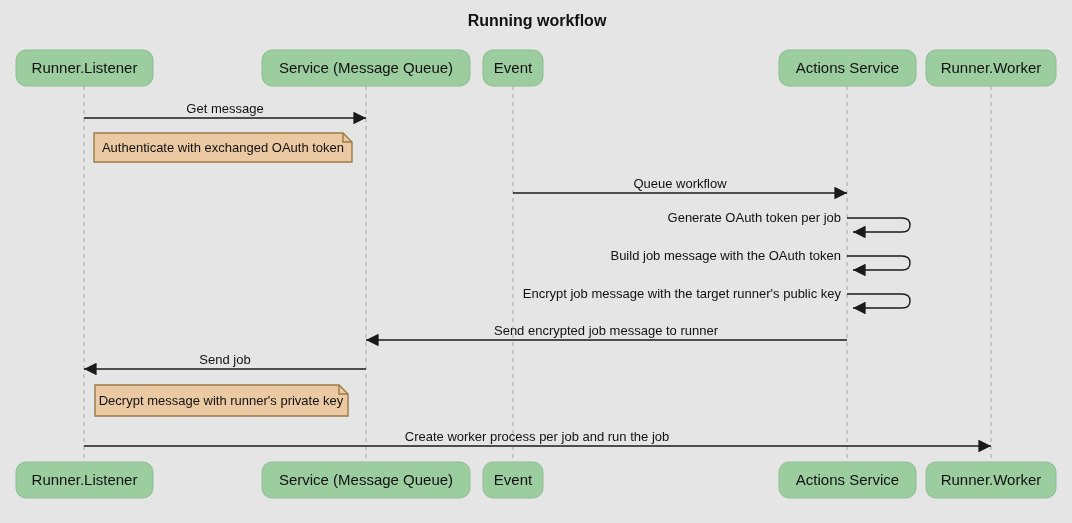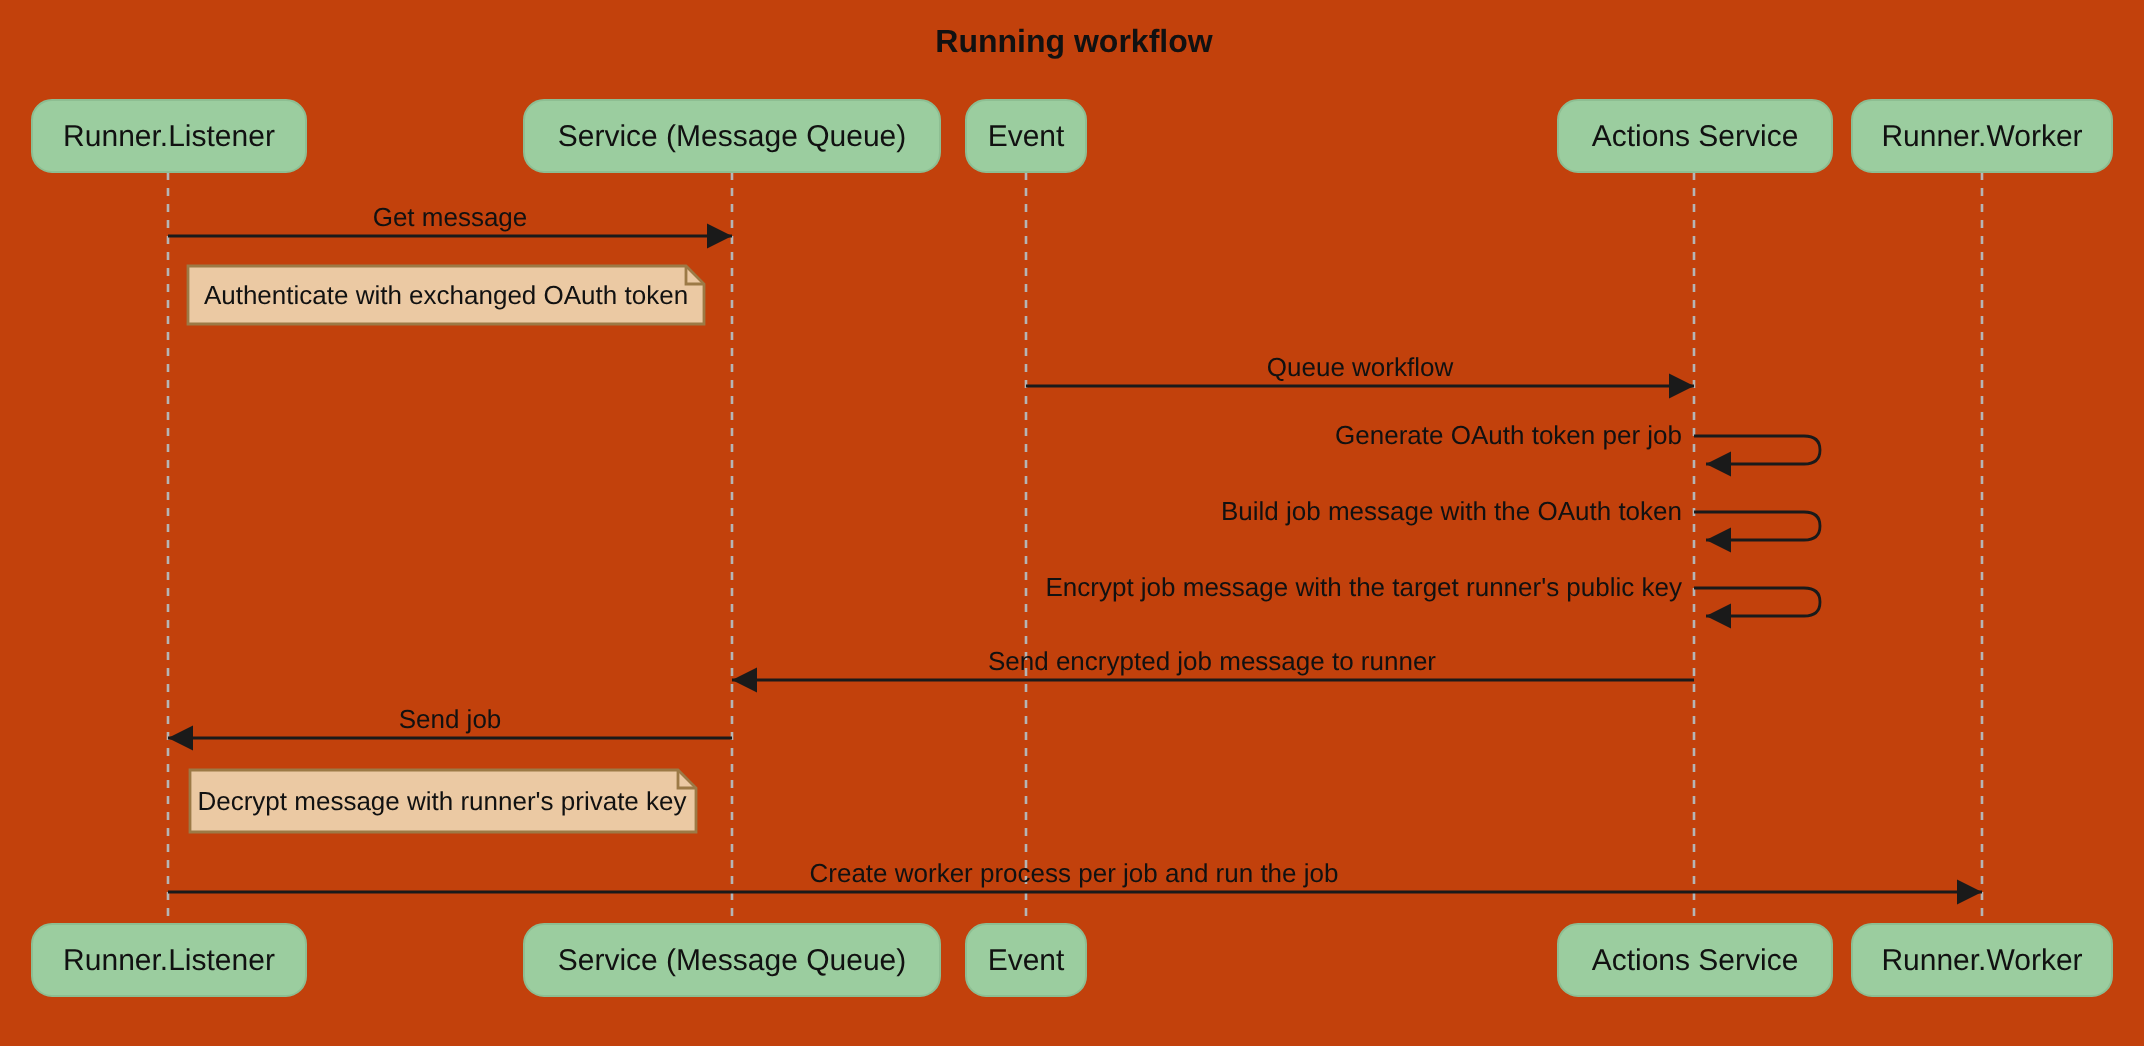--- a/index.html
+++ b/index.html
@@ -4,21 +4,21 @@
 <style>
   html, body {
     margin: 0;
     padding: 0;
     background: #ffffff;
   }
   .canvas {
     position: relative;
     width: 1072px;
     height: 523px;
-    background: #c2410c;
+    background: #e5e5e5;
     font-family: "Liberation Sans", "DejaVu Sans", sans-serif;
   }
   svg text {
     font-family: "Liberation Sans", "DejaVu Sans", sans-serif;
     fill: #111111;
   }
   .diagram-title {
     font-size: 16px;
     font-weight: bold;
     text-anchor: middle;

